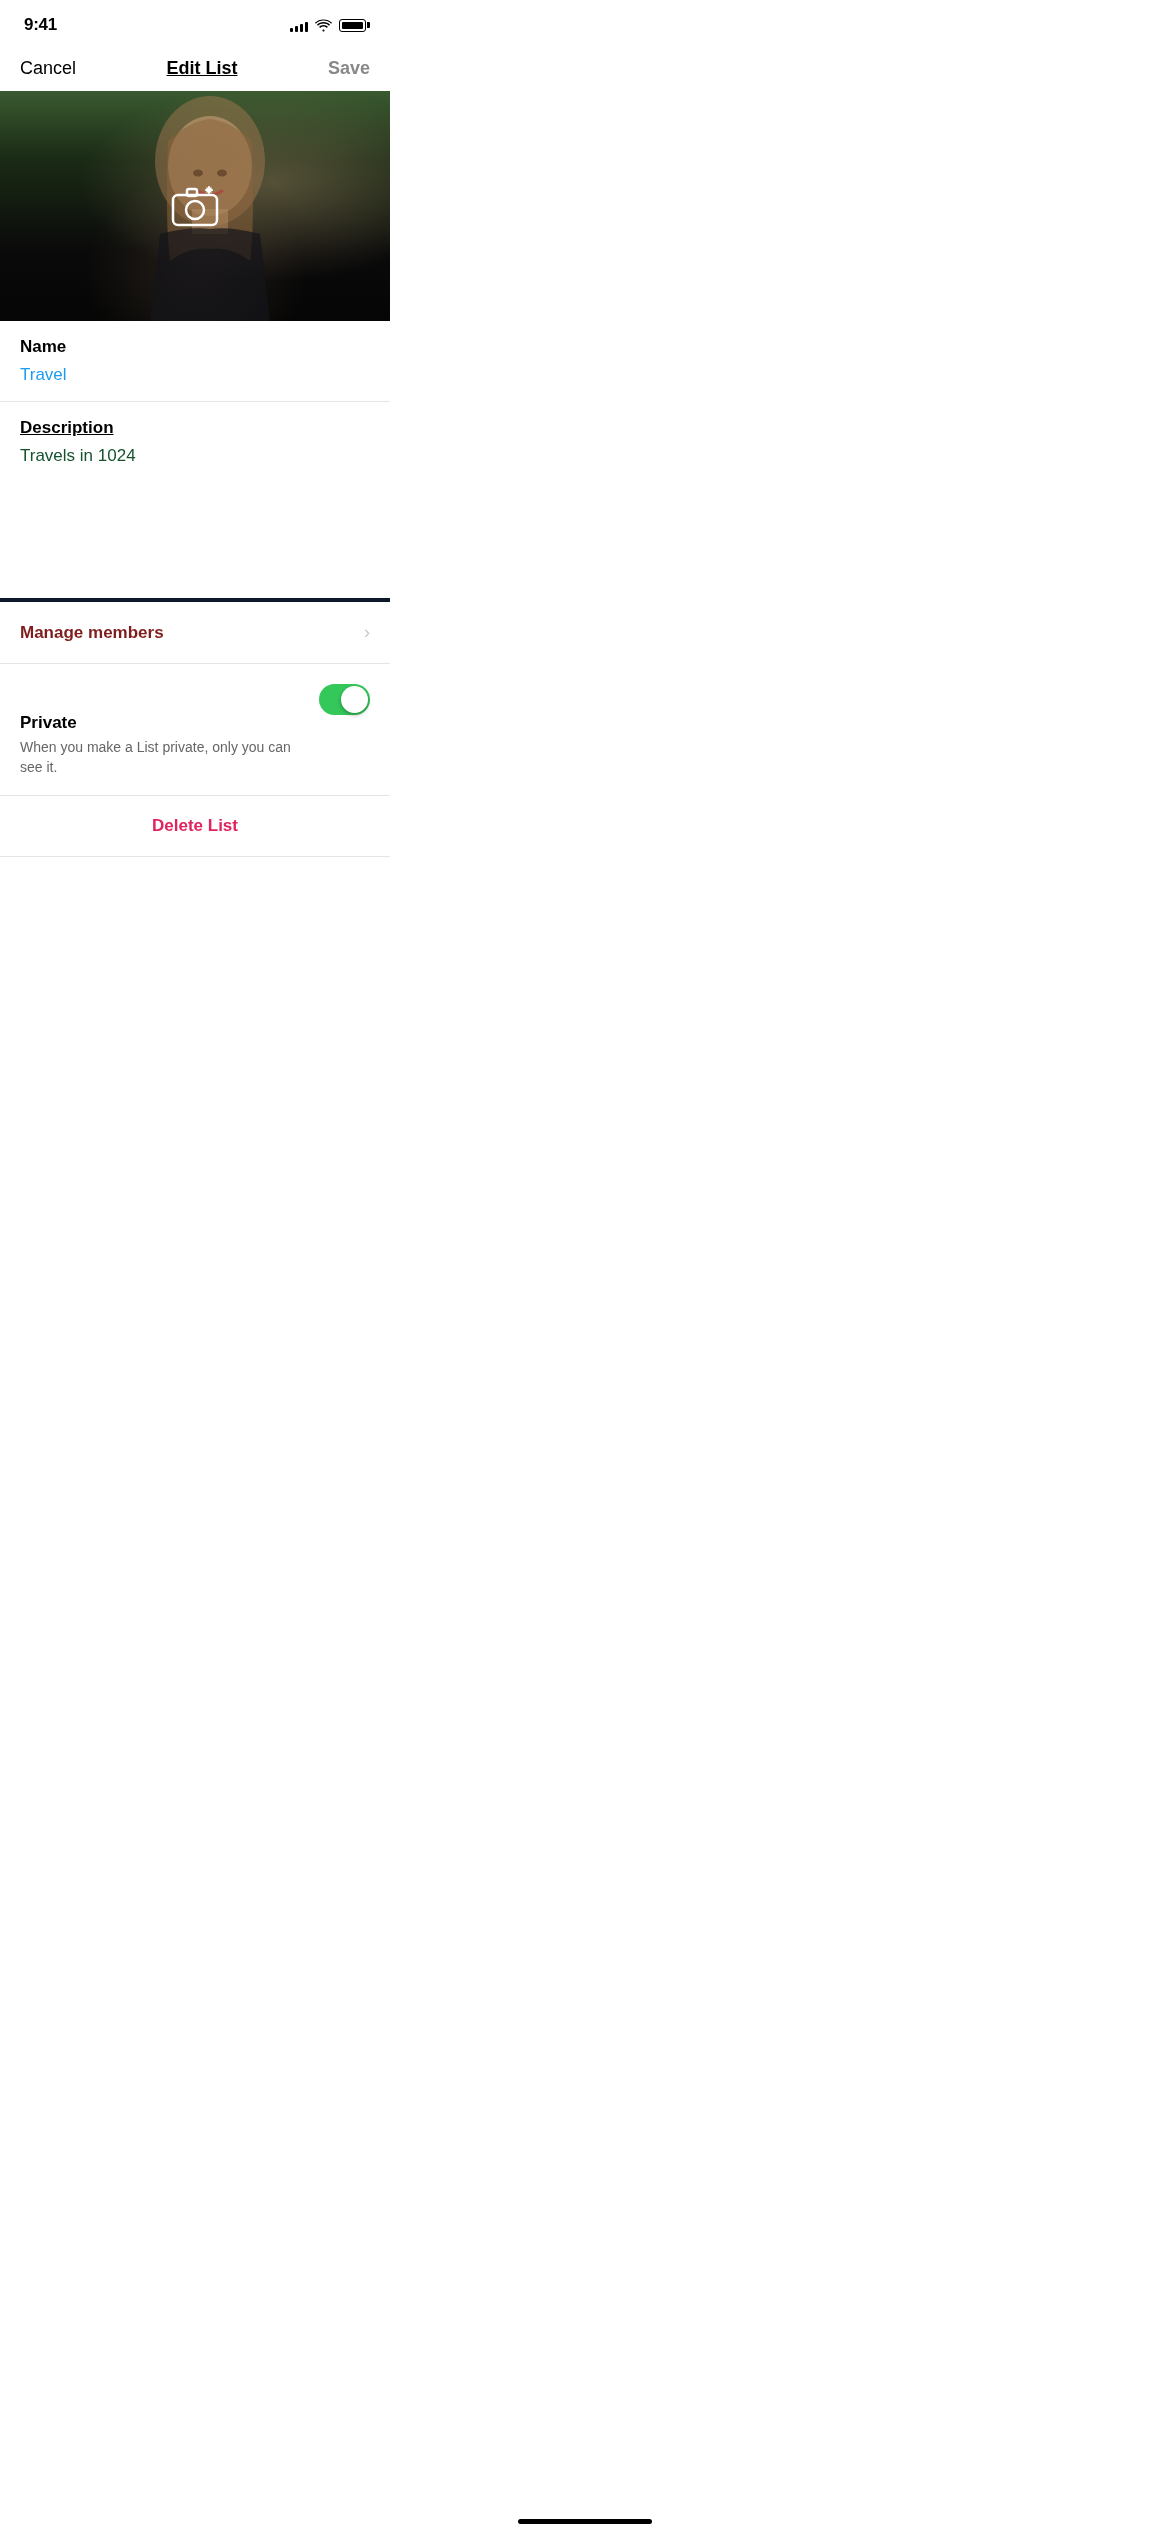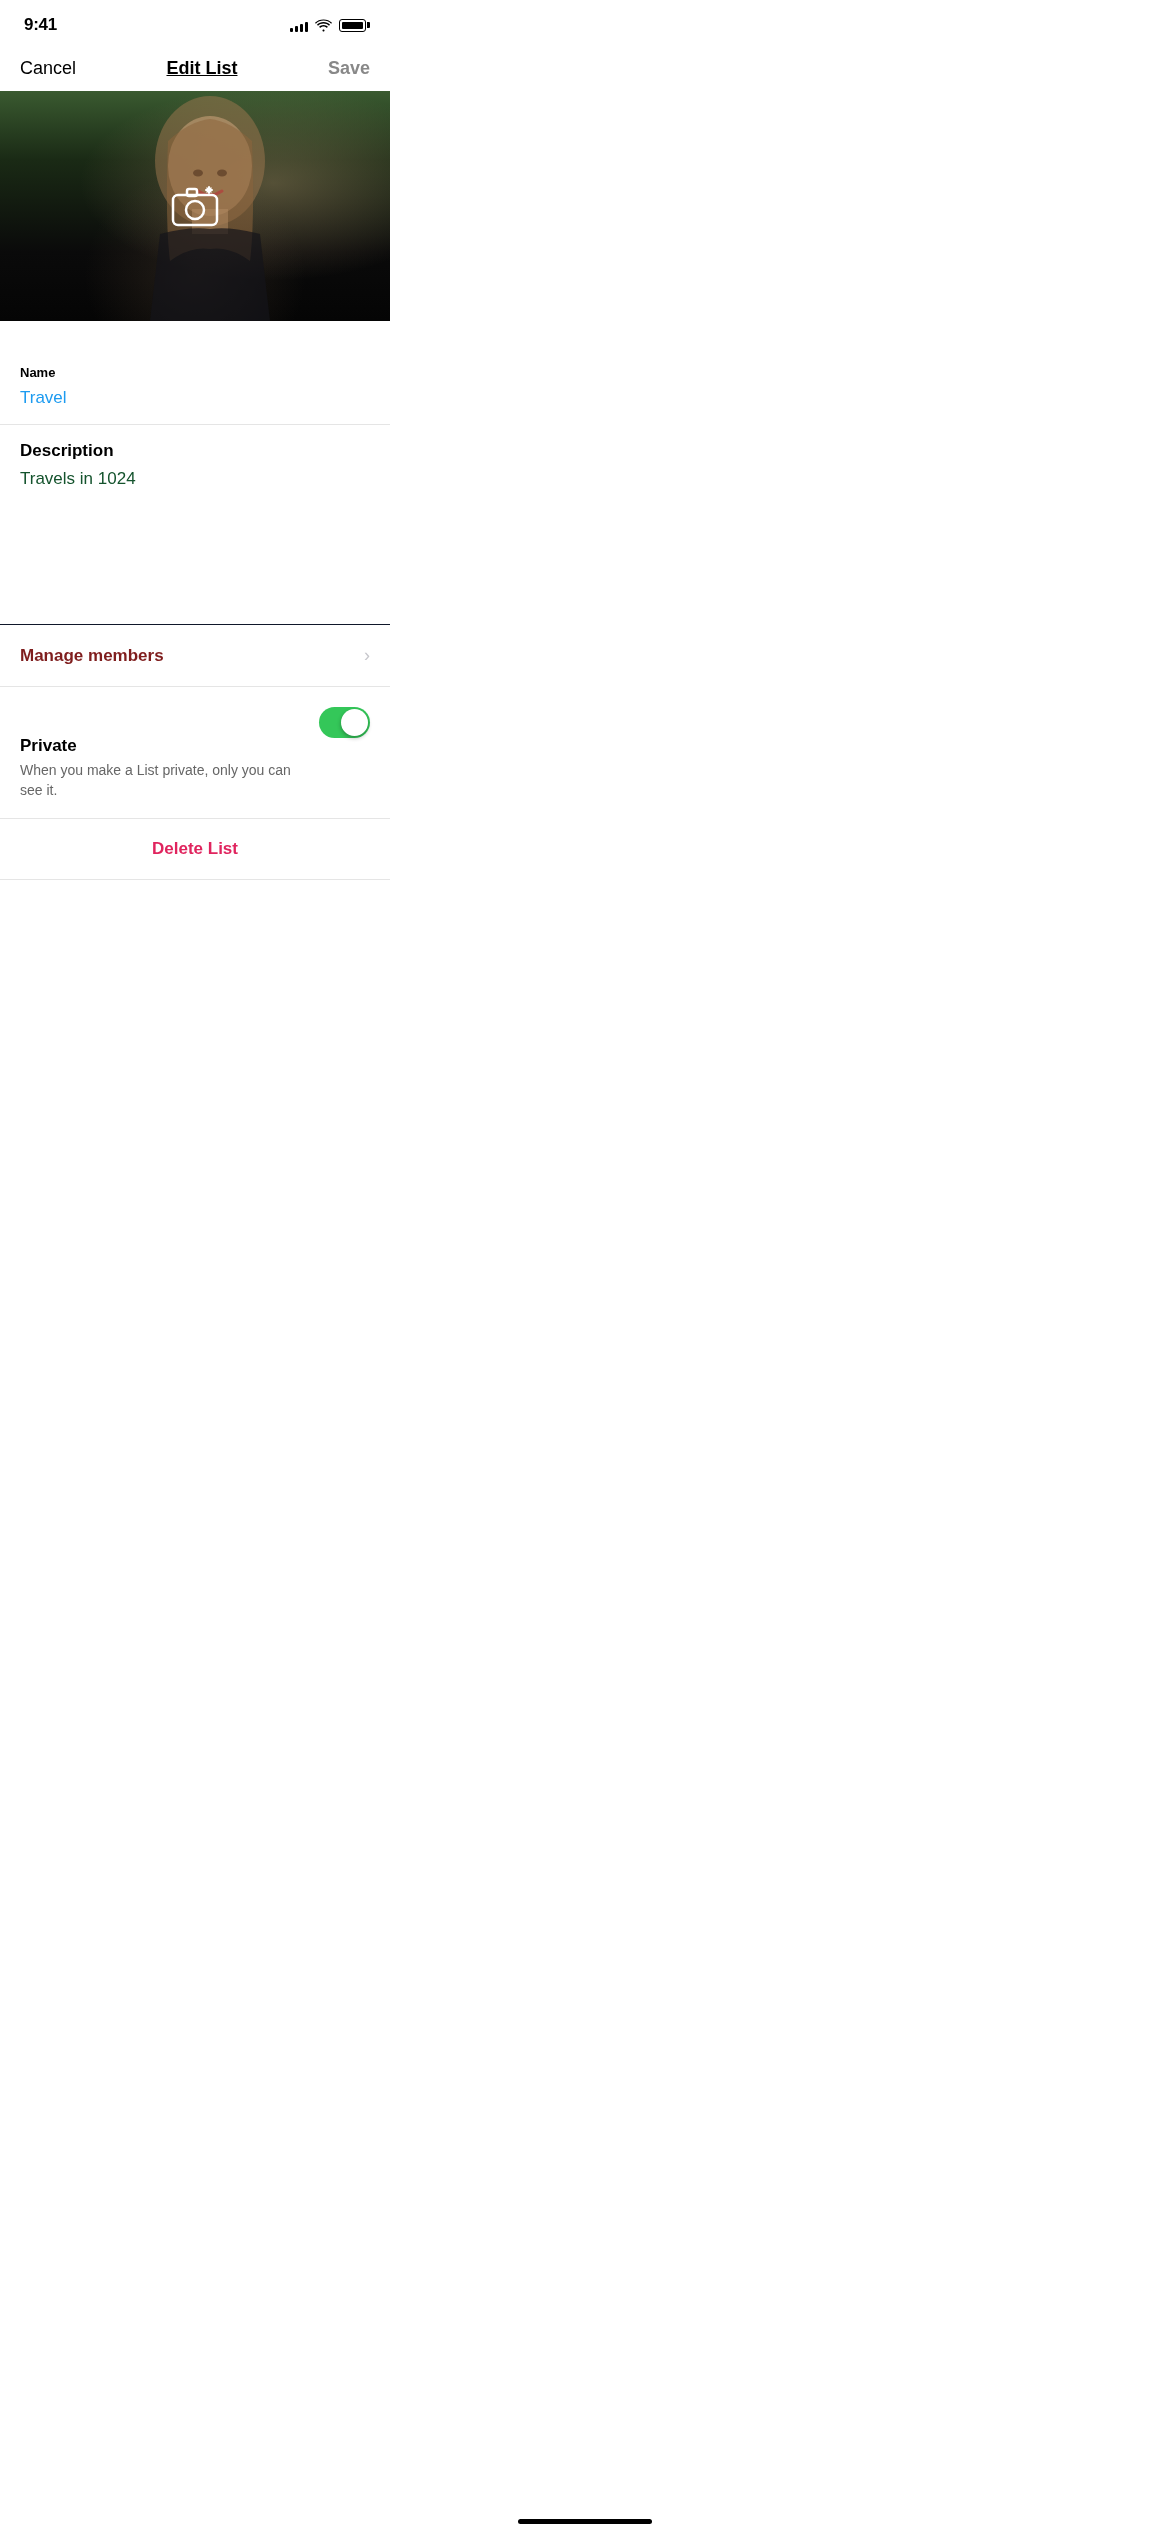--- a/index.html
+++ b/index.html
@@ -156,43 +156,43 @@
       justify-content: center;
     }
 
     
     .form-section {
       padding: 16px 20px;
       border-bottom: 1px solid #e5e5e5;
     }
 
     .form-label {
-      font-size: 13px;
+      font-size: 17px;
       font-weight: 700;
       color: #000;
       margin-bottom: 8px;
-      margin-top: 28px;
     }
 
     .form-input {
       font-size: 17px;
       color: #1d9bf0;
       background: none;
       border: none;
       outline: none;
       width: 100%;
       padding: 0;
       font-family: inherit;
       cursor: text;
     }
 
     .description-section {
       padding: 16px 20px;
       min-height: 200px;
-      border-bottom: 1px solid #0f172a;
+      border-bottom: 4px solid #0f172a;
+      text-decoration: underline;
     }
 
     .description-label {
       font-size: 17px;
       font-weight: 700;
       color: #000;
       margin-bottom: 8px;
     }
 
     .description-input {

